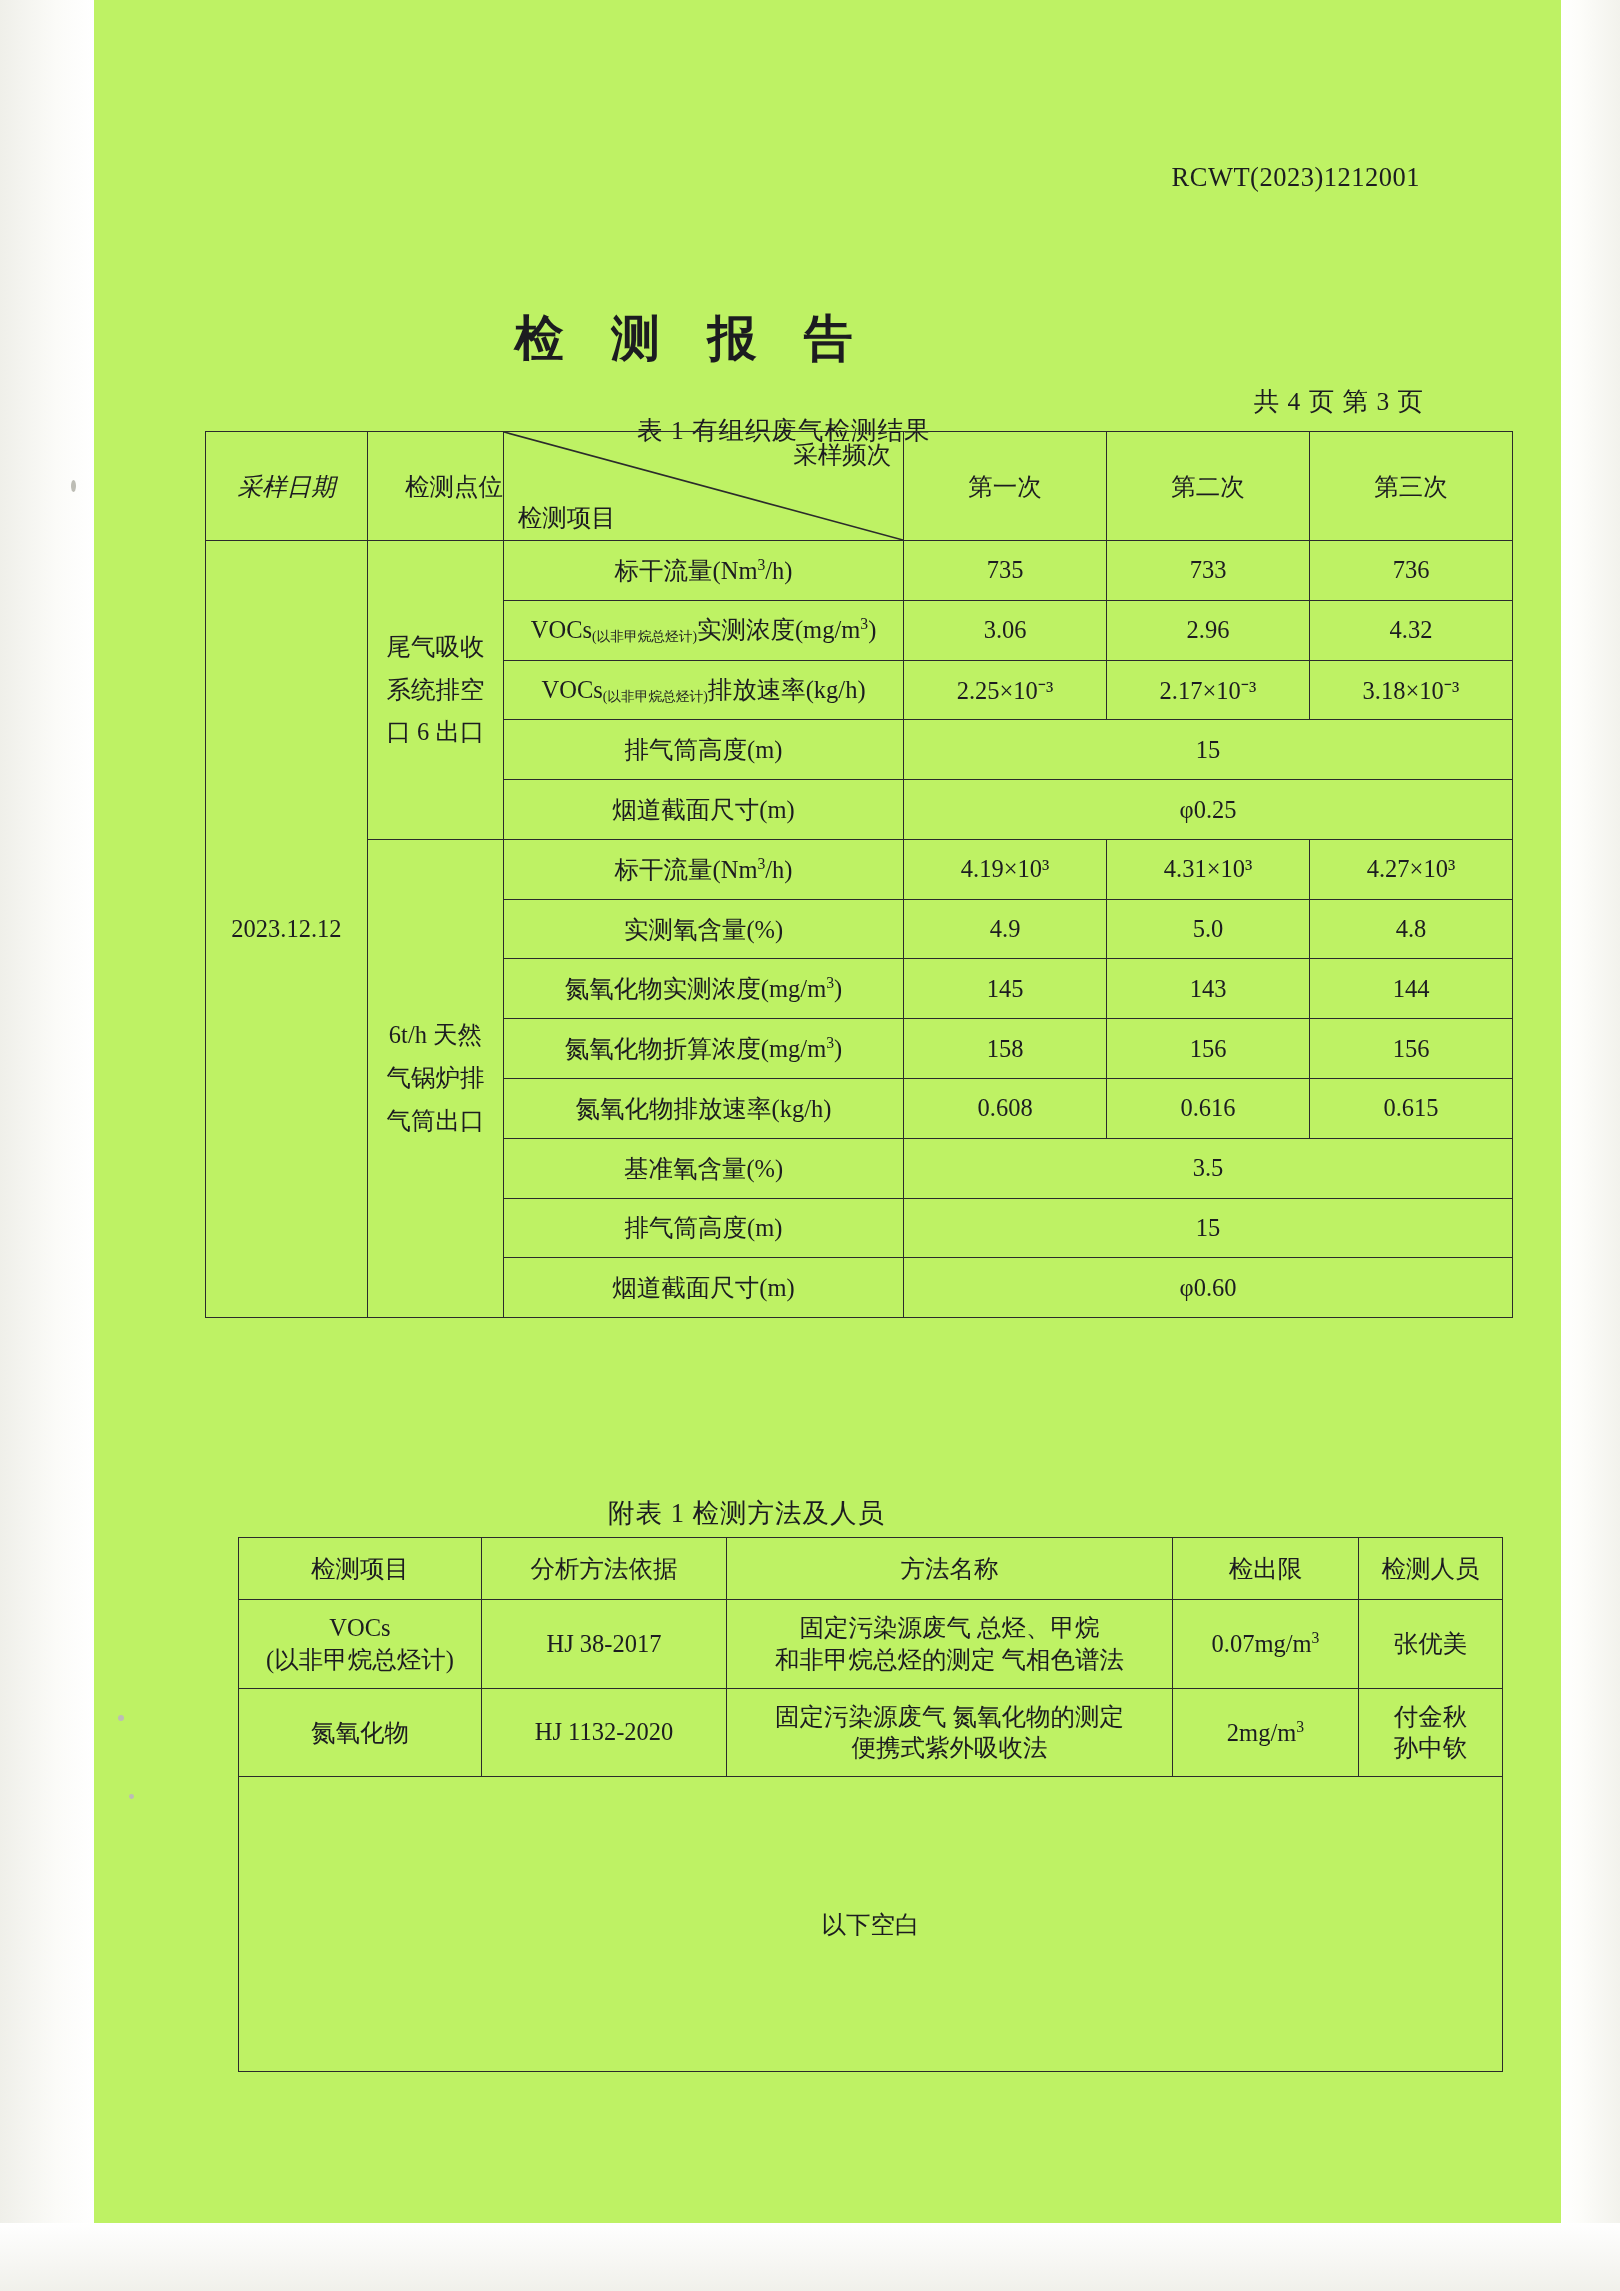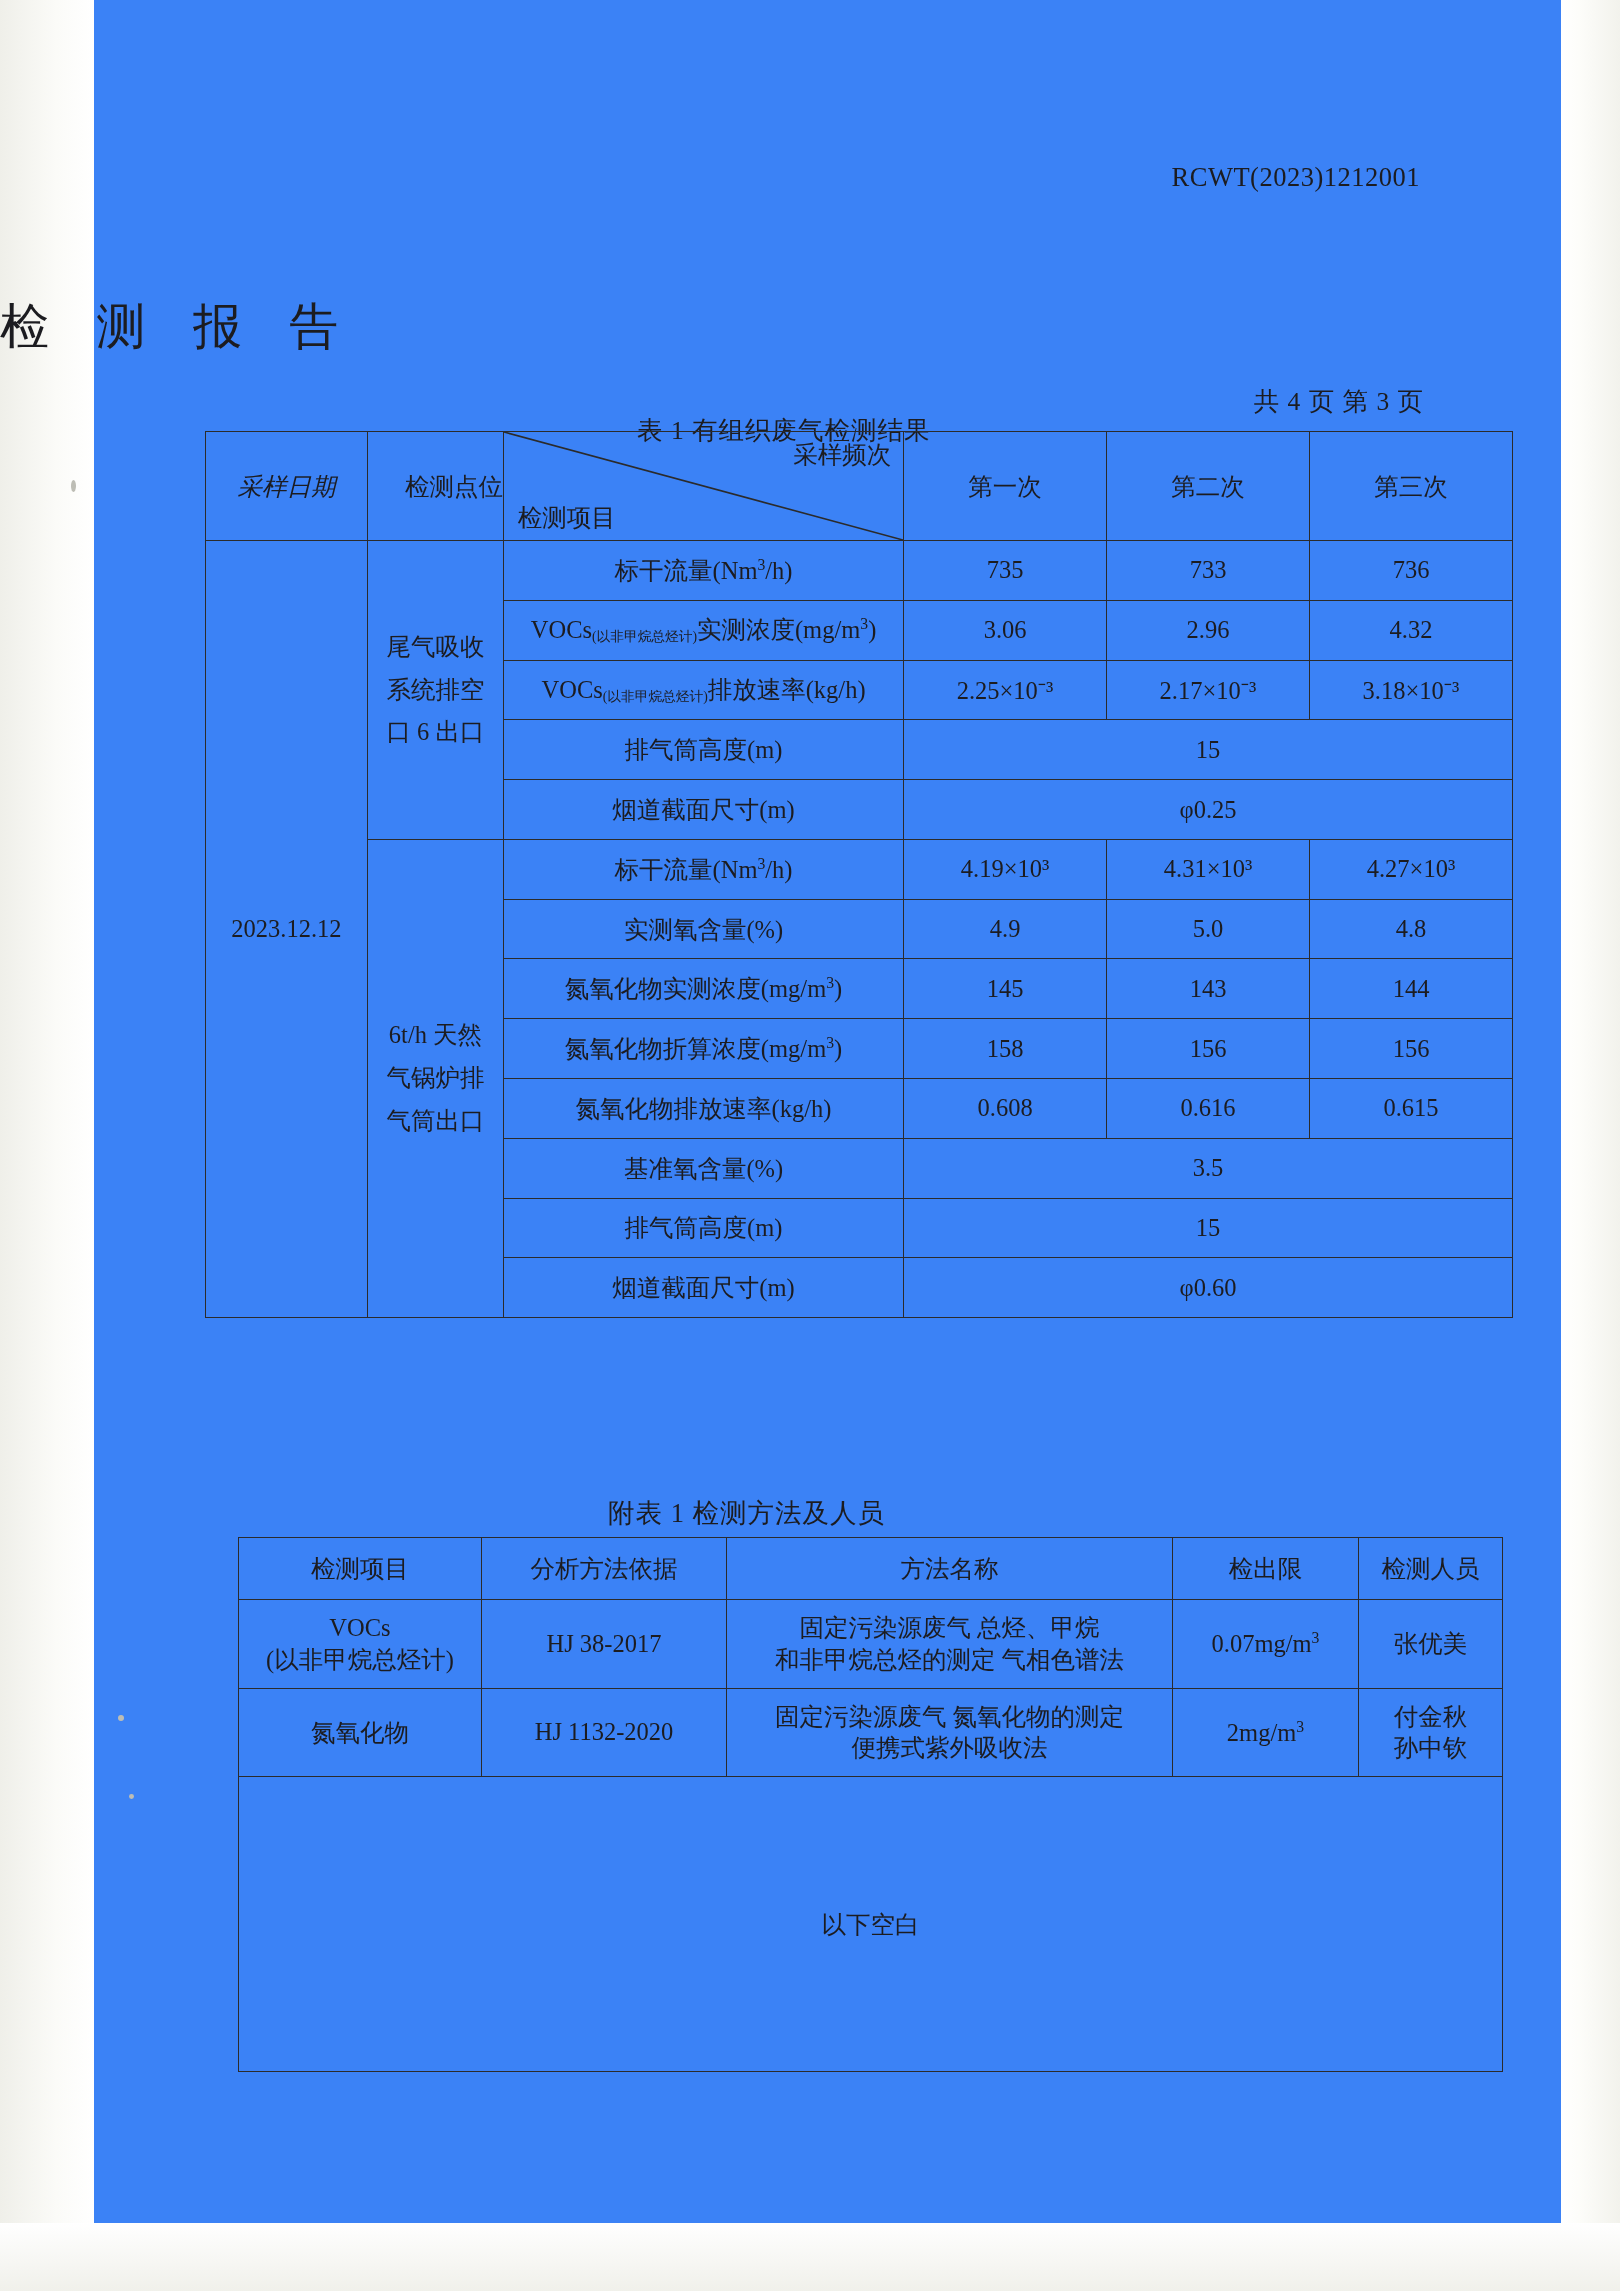--- a/index.html
+++ b/index.html
@@ -11,21 +11,21 @@
     width: 1620px;
     height: 2292px;
     position: relative;
     font-family: "Liberation Serif", serif;
     color: #1c1c20;
     overflow: hidden;
   }
   .page {
     position: absolute;
     inset: 0;
-    background: #3b82f6;
+    background: #bef264;
   }
   
   .scan-edge-left {
     position: absolute;
     left: 0; top: 0; bottom: 0;
     width: 94px;
     background: linear-gradient(to right, #efefe9 0%, #fbfbf8 60%, #ffffff 100%);
   }
   .scan-edge-right {
     position: absolute;
@@ -58,24 +58,24 @@
     left: 0; right: 0;
     top: 228px;
     text-align: center;
     font-size: 30px;
     letter-spacing: 2px;
     padding-right: 235px;
   }
   .report-title {
     position: absolute;
     left: 0; right: 0;
-    top: 294px;
-    text-align: left;
+    top: 306px;
+    text-align: center;
     font-size: 49px;
-    font-weight: normal;
+    font-weight: bold;
     letter-spacing: 17.6px;
     padding-right: 235px;
   }
   .table1-caption {
     position: absolute;
     left: 637px;
     top: 387px;
     font-size: 25.5px;
     letter-spacing: 1px;
     white-space: nowrap;

